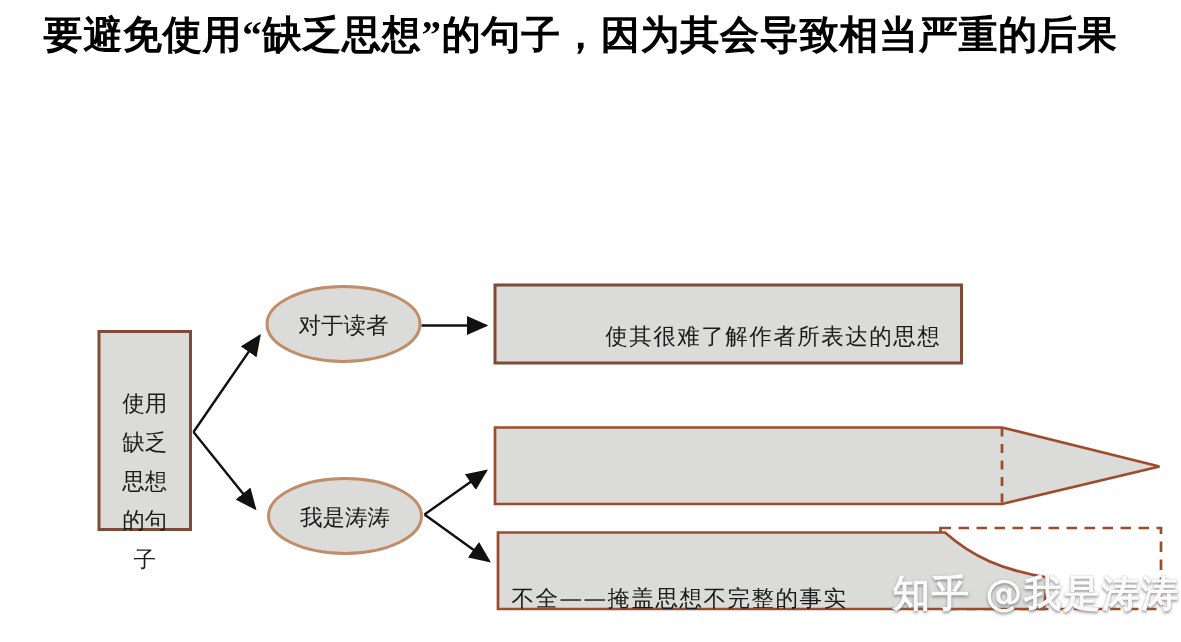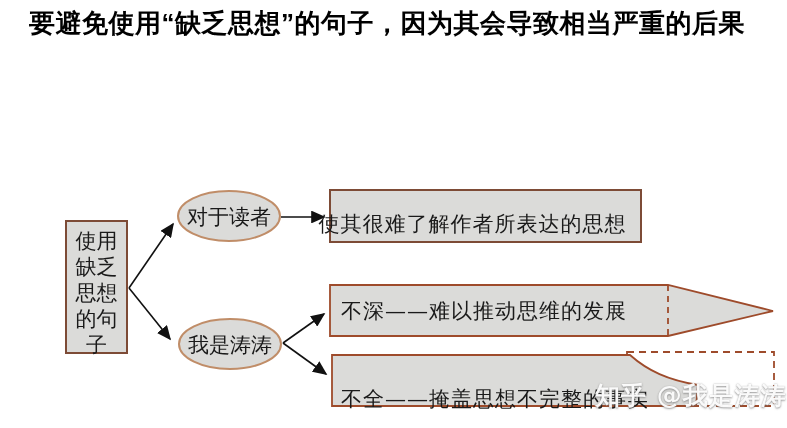--- a/index.html
+++ b/index.html
@@ -5,40 +5,40 @@
   html,body{margin:0;padding:0;background:#ffffff;}
   .stage{
     position:relative;
     width:787px;height:428px;
     background:#ffffff;
     overflow:hidden;
     font-family:"DejaVu Serif", serif;
   }
   .title{
     position:absolute;left:29px;top:6px;margin:0;
-    font-family:Liberation Sans, sans-serif;
+    font-family:Liberation Serif, serif;
     font-size:26px;font-weight:bold;color:#000000;
     letter-spacing:0.5px;white-space:nowrap;
   }
   svg.diagram{position:absolute;left:0;top:0;z-index:1;}
 
   .fill-gray{fill:var(--fill_gray);}
   .stroke-box{stroke:var(--box_border);stroke-width:2;}
   .stroke-ellipse{stroke:var(--ellipse_border);stroke-width:2;}
   .stroke-accent{stroke:var(--accent_border);stroke-width:1.8;}
   .arrow{stroke:var(--arrow);stroke-width:1.6;fill:none;}
 
   .label{
     position:absolute;z-index:2;color:#1a1a1a;
-    font-size:21px;line-height:26px;
+    font-size:15px;line-height:26px;
   }
   .center{text-align:center;}
   .vbox{display:flex;align-items:center;}
   .vbox.mid{justify-content:center;}
-  .wrap2{display:inline-block;width:44px;word-break:break-all;}
+  .wrap2{display:inline-block;width:44px;word-break:break-all;margin-top:28px;}
   .lsp{letter-spacing:1px;white-space:nowrap;}
   .watermark{
     position:absolute;z-index:5;
     font-family:"DejaVu Sans", sans-serif;
     font-size:25px;font-weight:bold;letter-spacing:1px;
     color:rgba(255,255,255,0.95);
     text-shadow:0 1px 2px rgba(110,110,110,0.65), 0 0 1px rgba(130,130,130,0.5);
     white-space:nowrap;
   }
 </style>
@@ -78,21 +78,20 @@
   </svg>
 
   <div class="label center" style="left:64px;top:228px;width:65px;">
     <span class="wrap2">使用缺乏思想的句子</span>
   </div>
 
   <div class="label center" style="left:178px;top:204px;width:102px;">对于读者</div>
 
   <div class="label center" style="left:179px;top:332px;width:102px;">我是涛涛</div>
 
-  <div class="label vbox mid lsp" style="left:317px;top:190px;width:311px;height:68px;">使其很难了解作者所表达的思想</div>
+  <div class="label vbox mid lsp" style="left:330px;top:190px;width:311px;height:68px;padding-left:30px;">使其很难了解作者所表达的思想</div>
 
-  <div class="label vbox lsp" style="left:341px;top:285px;width:330px;height:51px;">不深——难以推动思维的发展</div>
 
   <div class="label vbox lsp" style="left:341px;top:373px;width:335px;height:51px;">不全——掩盖思想不完整的事实</div>
 
   <div class="watermark" style="left:595px;top:379px;">知乎 @我是涛涛</div>
 
 </div>
 
 </body></html>

